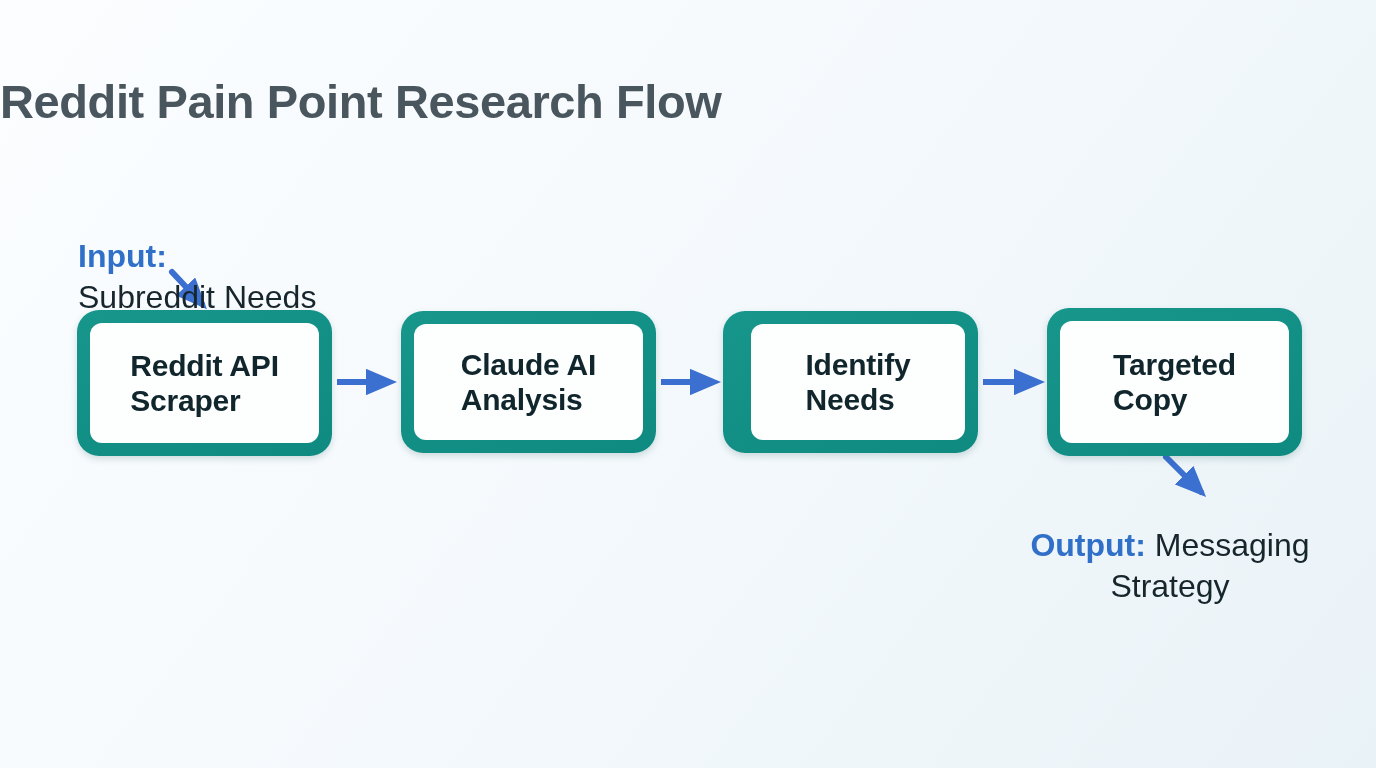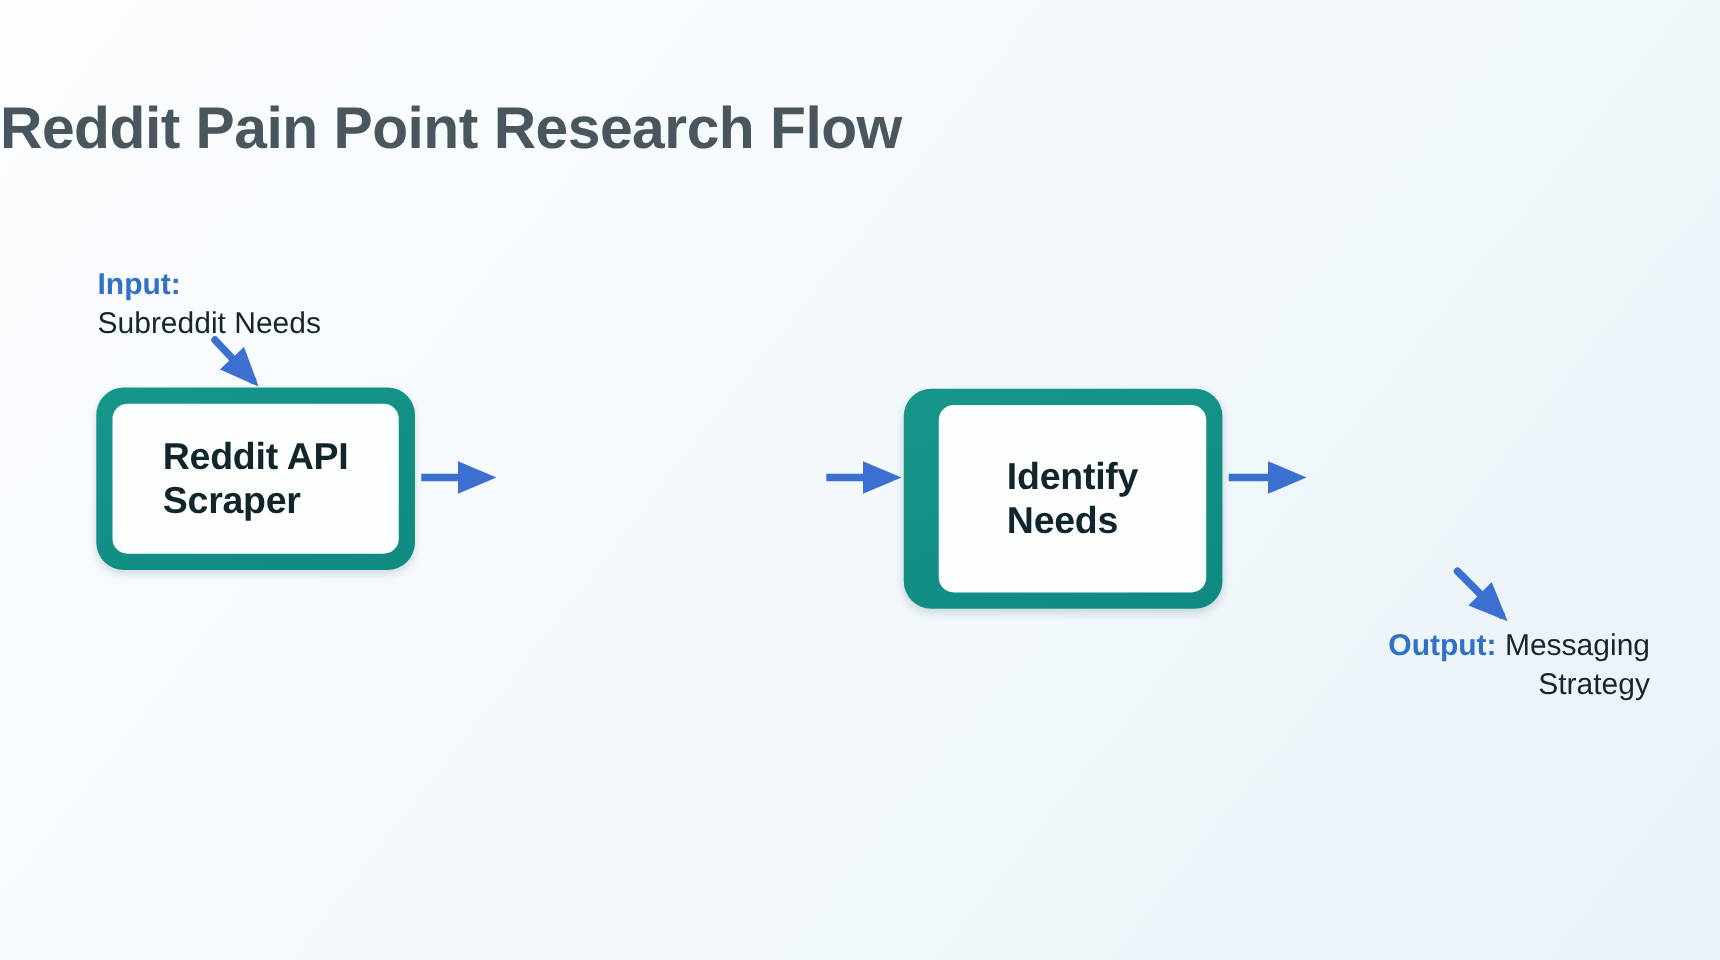--- a/index.html
+++ b/index.html
@@ -63,59 +63,60 @@
     font-weight: 700;
     color: #10262c;
     text-align: left;
     letter-spacing: -0.2px;
     font-family: "Liberation Sans", sans-serif;
     white-space: pre-line;
   }
 
   #node-0 { left: 77px;   top: 310px; width: 255px; height: 146px; }
   #node-1 { left: 401px;  top: 311px; width: 255px; height: 142px; }
-  #node-2 { left: 723px;  top: 311px; width: 255px; height: 176px; padding-left: 28px; }
+  #node-2 { left: 723px;  top: 311px; width: 255px; height: 142px; padding-left: 28px; }
   #node-3 { left: 1047px; top: 308px; width: 255px; height: 148px; }
 
   
   .arrows {
     position: absolute;
     left: 0;
     top: 0;
     width: 1376px;
     height: 768px;
     pointer-events: none;
   }
 
   
   .annotation {
     position: absolute;
     font-family: "Liberation Sans", sans-serif;
-    font-size: 24px;
+    font-size: 32px;
     color: #17262c;
     line-height: 1.28;
+    margin-top: 23px;
   }
   .annotation .tag {
     font-weight: 700;
     color: #3070c8;
   }
 
   #annotation-input {
     left: 78px;
     top: 213px;
     width: 330px;
     text-align: left;
   }
   #annotation-input .tag { display: block; }
 
   #annotation-output {
     left: 1020px;
     top: 502px;
     width: 300px;
-    text-align: right;
+    text-align: center;
   }
 </style>
 </head>
 <body>
 
 <div class="canvas">
 
   <div class="title">Reddit Pain Point Research Flow</div>
 
   <svg class="arrows" viewBox="0 0 1376 768" width="1376" height="768">
@@ -136,28 +137,40 @@
     <line x1="1166" y1="457" x2="1201" y2="492" stroke="#3b6fd0" stroke-width="6" stroke-linecap="round" marker-end="url(#arrowhead)"></line>
   </svg>
 
   <div class="node" id="node-0">
     <div class="node-inner">
       <div class="node-label">Reddit API
 Scraper</div>
     </div>
   </div>
 
+  <div class="node" id="node-1">
+    <div class="node-inner">
+      <div class="node-label">Claude AI
+Analysis</div>
+    </div>
+  </div>
 
   <div class="node" id="node-2">
     <div class="node-inner">
       <div class="node-label">Identify
 Needs</div>
     </div>
   </div>
 
+  <div class="node" id="node-3">
+    <div class="node-inner">
+      <div class="node-label">Targeted
+Copy</div>
+    </div>
+  </div>
 
   <div class="annotation" id="annotation-input">
     <span class="tag">Input:</span><span>Subreddit Needs</span>
   </div>
 
   <div class="annotation" id="annotation-output">
     <span class="tag">Output:</span><span> Messaging Strategy</span>
   </div>
 
 </div>

